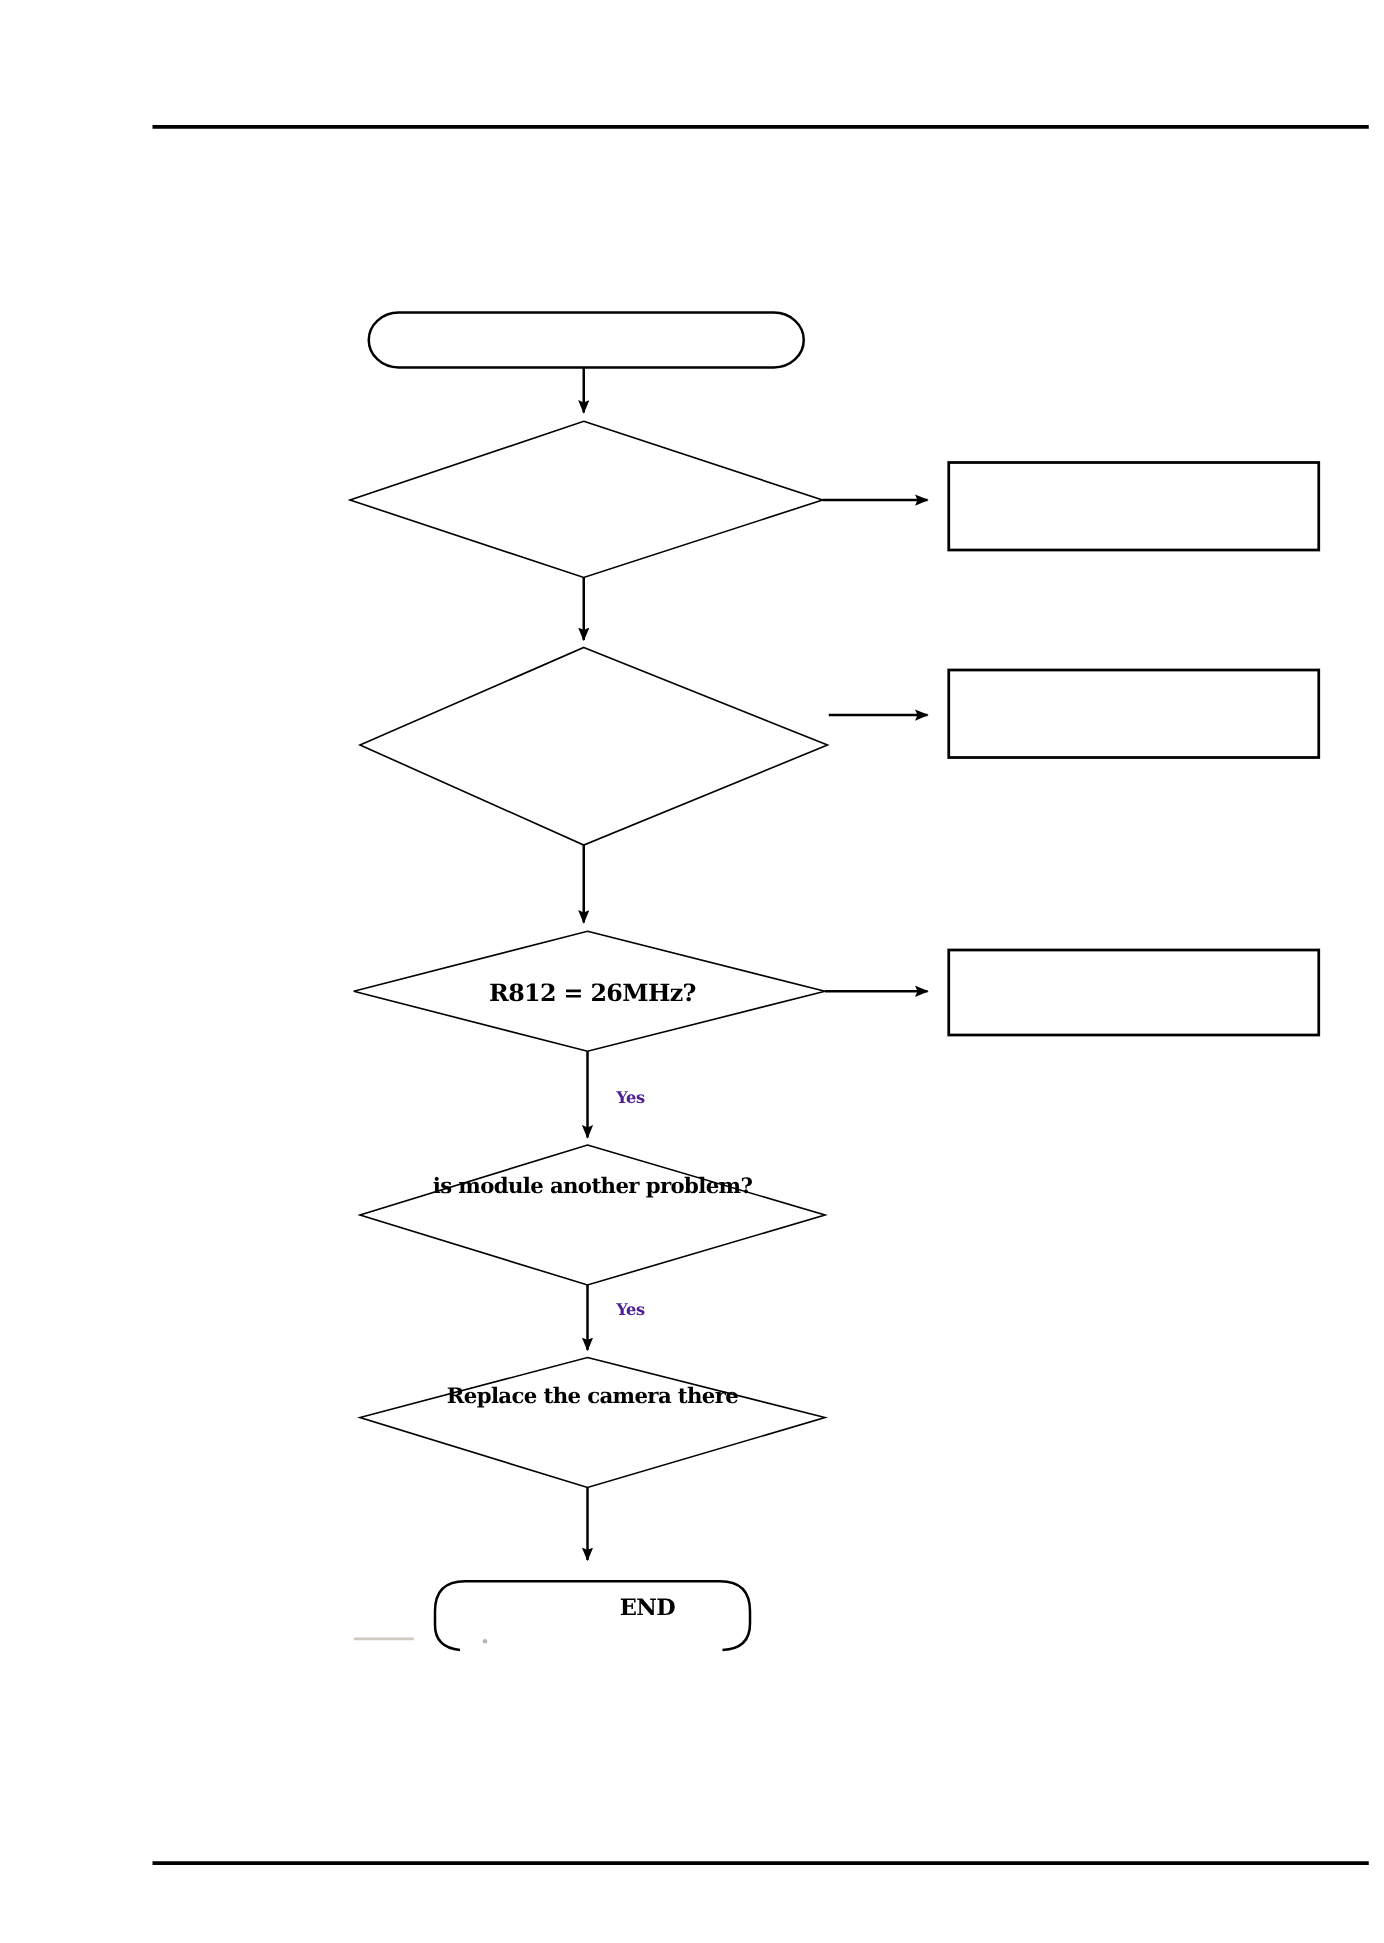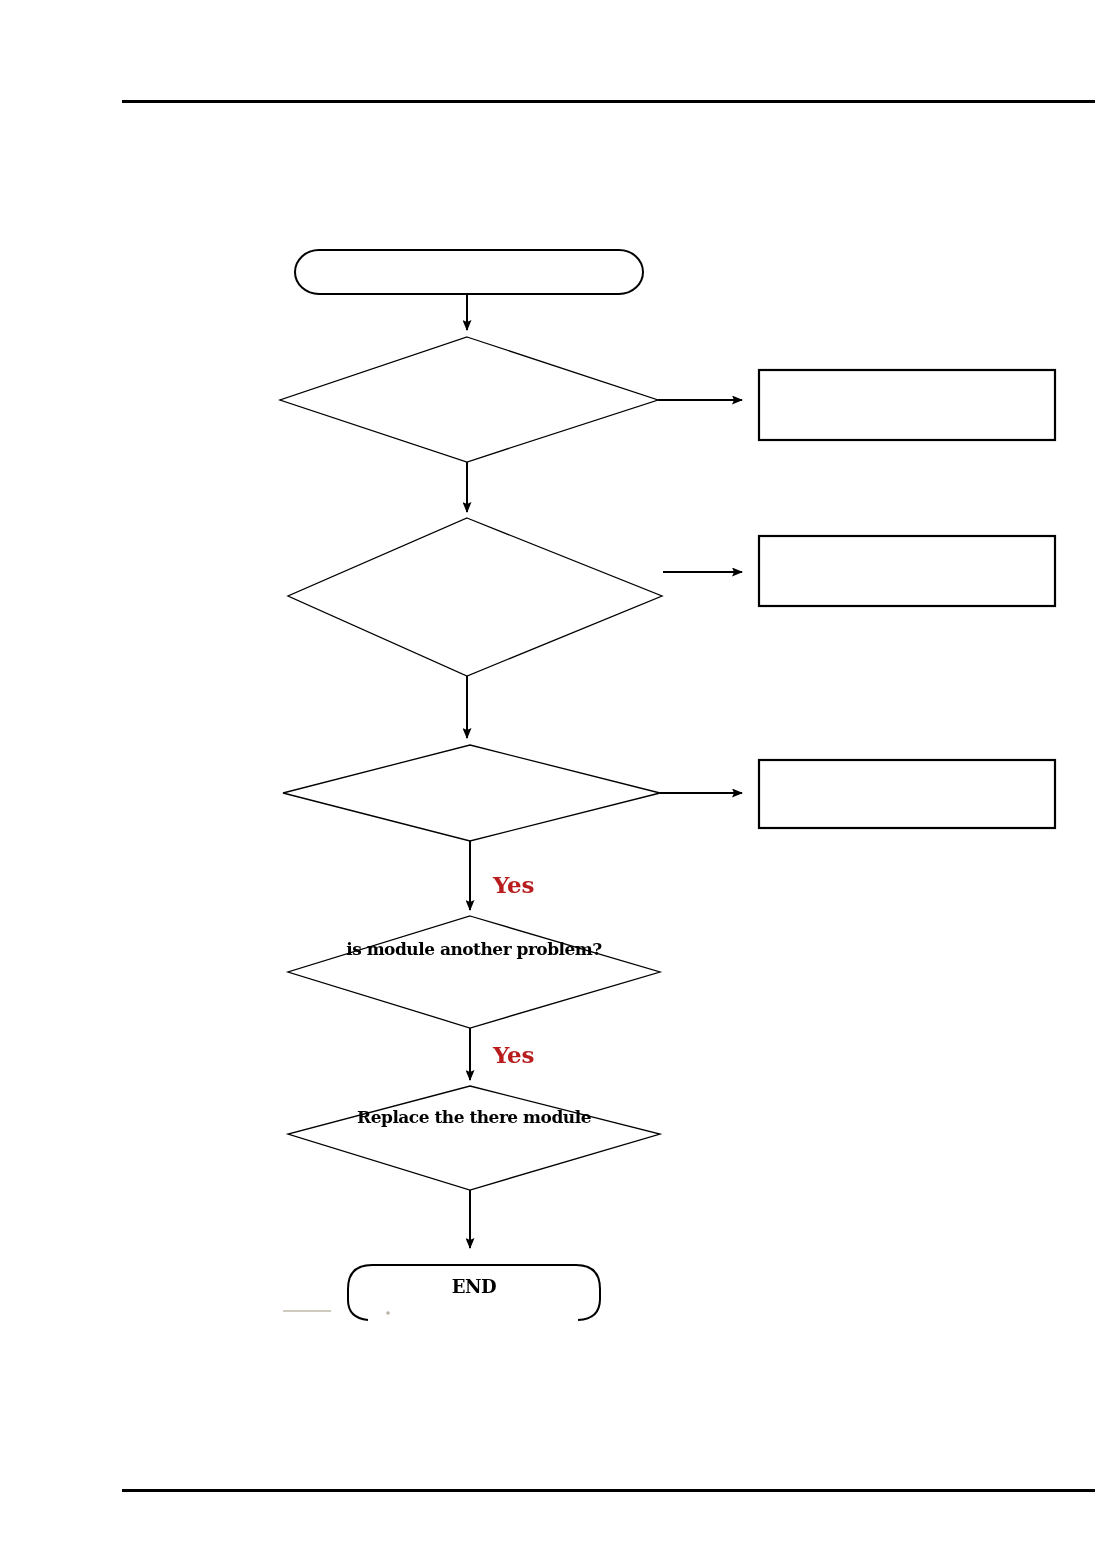--- a/index.html
+++ b/index.html
@@ -69,28 +69,28 @@
     font-weight: bold;
     color: #000000;
     letter-spacing: -0.5px;
     line-height: 1.38;
     -webkit-font-smoothing: none;
   }
   .edge-label {
     position: absolute;
     font-family: "DejaVu Serif", serif;
     font-weight: bold;
-    font-size: 23px;
-    color: #b91c1c;
+    font-size: 13px;
+    color: #4c1d95;
     letter-spacing: -0.3px;
   }
   #d3-text { left: 318px; top: 782px; width: 312px; font-size: 19px; }
   #d4-text { left: 322px; top: 938px; width: 304px; font-size: 17px; }
   #d5-text { left: 322px; top: 1106px; width: 304px; font-size: 17px; }
-  #end-text { left: 350px; top: 1275px; width: 248px; font-size: 18px; }
+  #end-text { left: 350px; top: 1275px; width: 248px; font-size: 18px; padding-left: 44px; }
   #yes-1 { left: 493px; top: 871px; }
   #yes-2 { left: 493px; top: 1041px; }
 </style>
 </head>
 <body>
 
 <div id="page">
 
   <div class="rule" id="header-rule"></div>
   <div class="rule" id="footer-rule"></div>
@@ -139,24 +139,25 @@
     <line class="conn-line" x1="470" y1="1190" x2="470" y2="1248" marker-end="url(#arrowhead)"></line>
 
     <path class="terminator-outline" d="M 372,1265 L 576,1265 Q 600,1265 600,1289 L 600,1299 Q 600,1319 578,1320
              M 348,1289 Q 348,1265 372,1265
              M 348,1289 L 348,1300 Q 348,1318 368,1320"></path>
 
     <line class="faint-line" x1="283" y1="1311" x2="331" y2="1311"></line>
     <circle class="faint-dot" cx="388" cy="1313" r="1.8"></circle>
   </svg>
 
+  <div class="node-text" id="d3-text">R812 = 26MHz?</div>
 
   <div class="node-text" id="d4-text">is module another problem?</div>
 
-  <div class="node-text" id="d5-text">Replace the there module</div>
+  <div class="node-text" id="d5-text">Replace the camera there</div>
 
   <div class="node-text" id="end-text">END</div>
 
   <div class="edge-label" id="yes-1">Yes</div>
 
   <div class="edge-label" id="yes-2">Yes</div>
 
 </div>
 
 </body></html>

